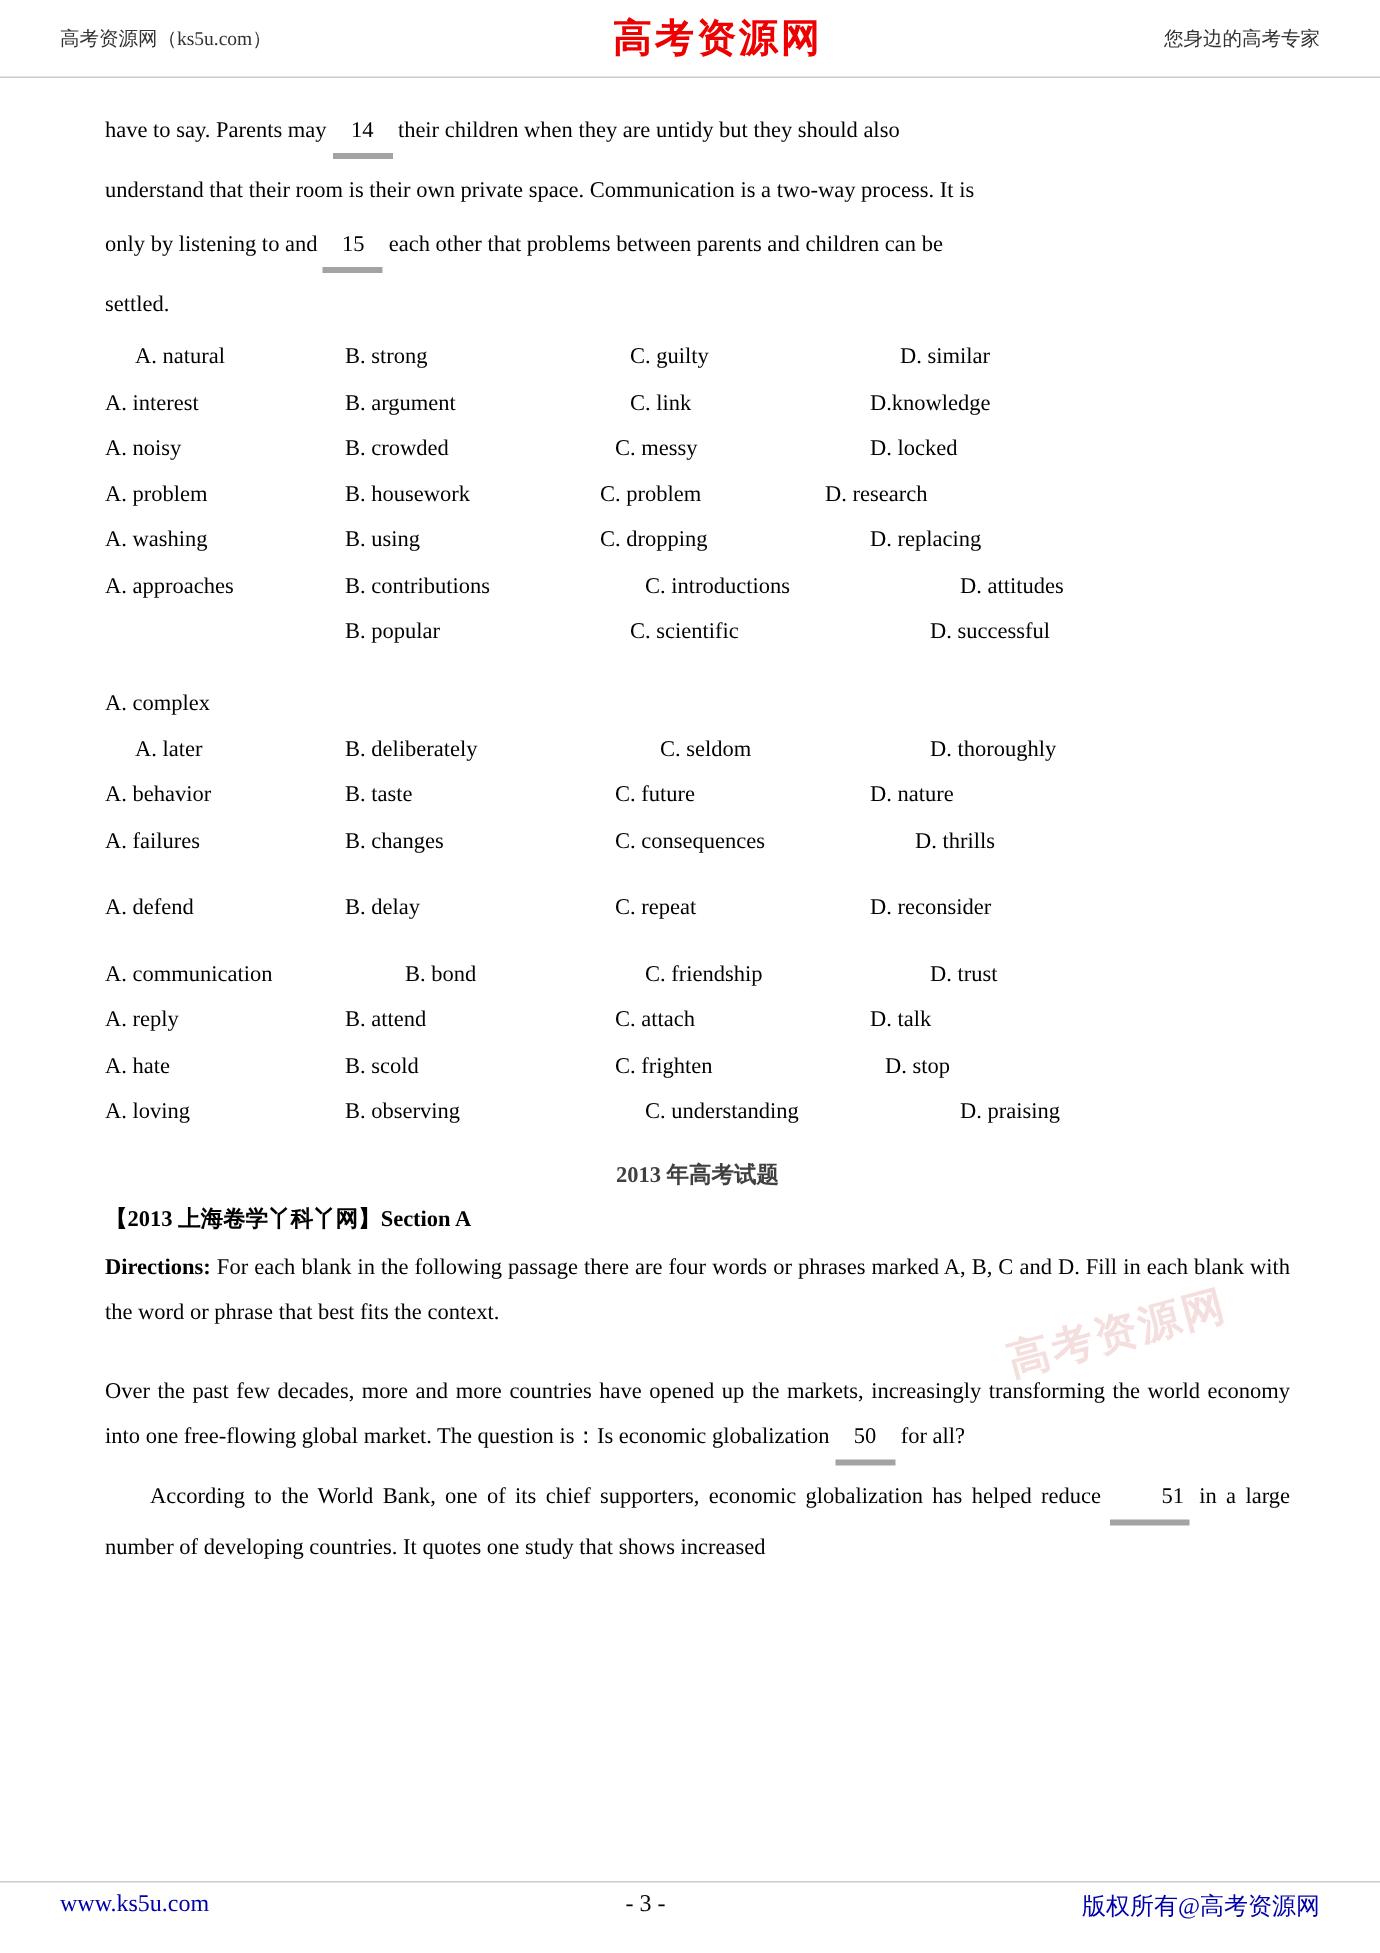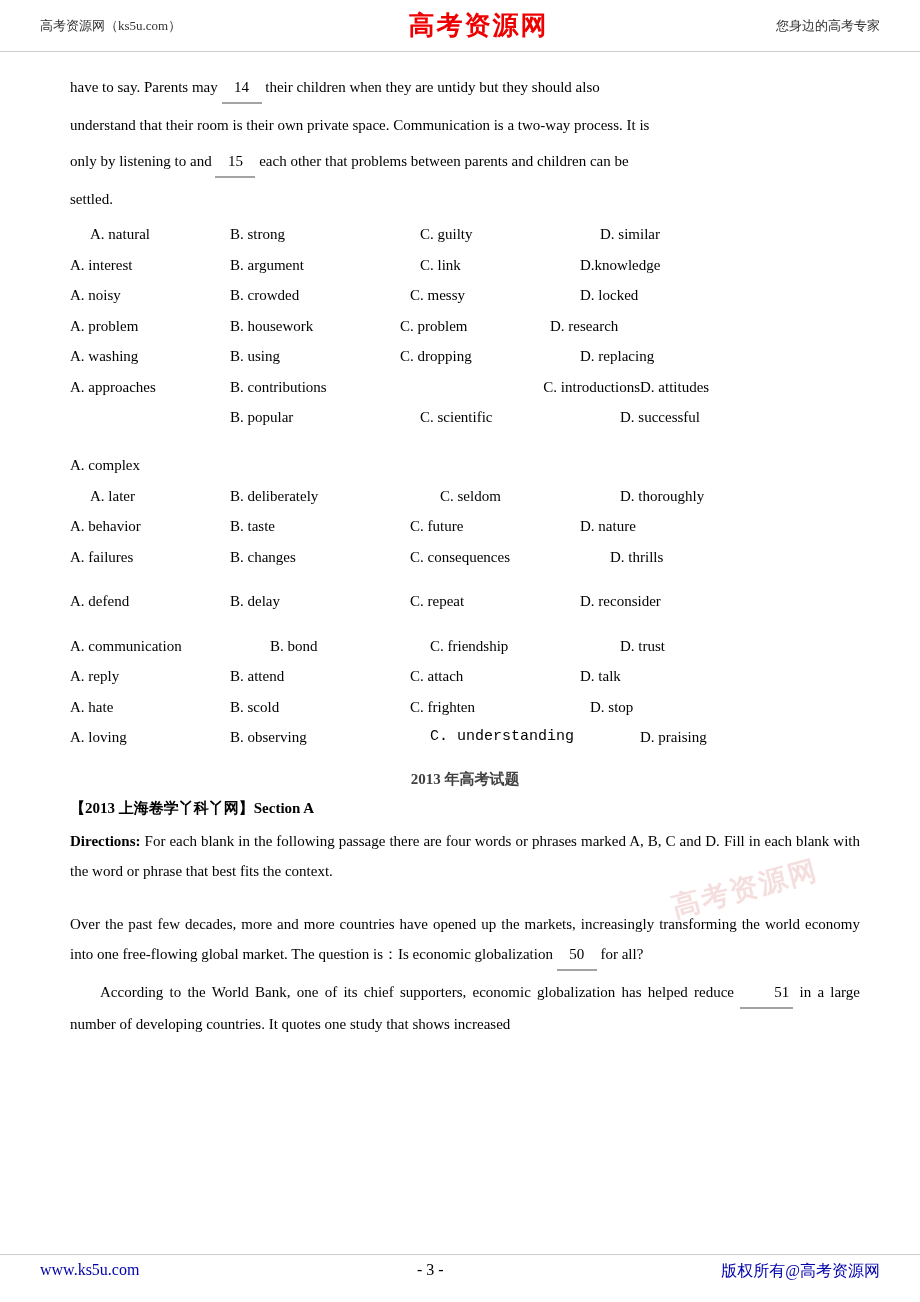--- a/index.html
+++ b/index.html
@@ -44,21 +44,21 @@
     }
 
     
     .intro-para {
       text-align: justify;
       line-height: 2;
       margin-bottom: 6px;
     }
     .blank {
       display: inline-block;
-      border-bottom: 2px solid #a3a3a3;
+      border-bottom: 4px solid #a3a3a3;
       min-width: 40px;
       text-align: center;
       padding: 0 4px;
     }
 
     
     .section-title {
       text-align: center;
       color: #404040;
       font-weight: bold;
@@ -181,21 +181,21 @@
       </div>
       <div style="display: flex; margin: 2px 0px; line-height: 1.9;">
         <span style="min-width: 160px; display: inline-block;">A. washing</span>
         <span style="min-width: 170px; display: inline-block;">B. using</span>
         <span style="min-width: 180px; display: inline-block;">C. dropping</span>
         <span style="min-width: 180px; display: inline-block;">D. replacing</span>
       </div>
       <div style="display: flex; margin: 2px 0px; line-height: 1.9;">
         <span style="min-width: 160px; display: inline-block;">A. approaches</span>
         <span style="min-width: 200px; display: inline-block;">B. contributions</span>
-        <span style="min-width: 210px; display: inline-block; text-align: right;">C. introductions</span>
+        <span style="min-width: 210px; display: inline-block;">C. introductions</span>
         <span style="min-width: 180px; display: inline-block;">D. attitudes</span>
       </div>
       <div style="display: flex; margin: 2px 0px; line-height: 1.9;">
         <span style="min-width: 160px; display: inline-block; margin-top: 48px;">A. complex</span>
         <span style="min-width: 190px; display: inline-block;">B. popular</span>
         <span style="min-width: 200px; display: inline-block;">C. scientific</span>
         <span style="min-width: 180px; display: inline-block;">D. successful</span>
       </div>
       <div style="display: flex; margin: 2px 0px; line-height: 1.9;">
         <span style="min-width: 160px; display: inline-block; padding-left: 20px;">A. later</span>
@@ -235,21 +235,21 @@
       </div>
       <div style="display: flex; margin: 2px 0px; line-height: 1.9;">
         <span style="min-width: 160px; display: inline-block;">A. hate</span>
         <span style="min-width: 180px; display: inline-block;">B. scold</span>
         <span style="min-width: 180px; display: inline-block;">C. frighten</span>
         <span style="min-width: 160px; display: inline-block;">D. stop</span>
       </div>
       <div style="display: flex; margin: 2px 0px; line-height: 1.9;">
         <span style="min-width: 160px; display: inline-block;">A. loving</span>
         <span style="min-width: 200px; display: inline-block;">B. observing</span>
-        <span style="min-width: 210px; display: inline-block; font-family: Liberation Mono, monospace;">C. understanding</span>
+        <span style="min-width: 210px; display: inline-block;">C. understanding</span>
         <span style="min-width: 160px; display: inline-block;">D. praising</span>
       </div>
     </div>
 
   
   <div class="section-title">2013 年高考试题</div>
 
   
   <div class="section-header">
     <span class="bracket">【2013 上海卷学丫科丫网】</span><span class="section-label">Section A</span>

